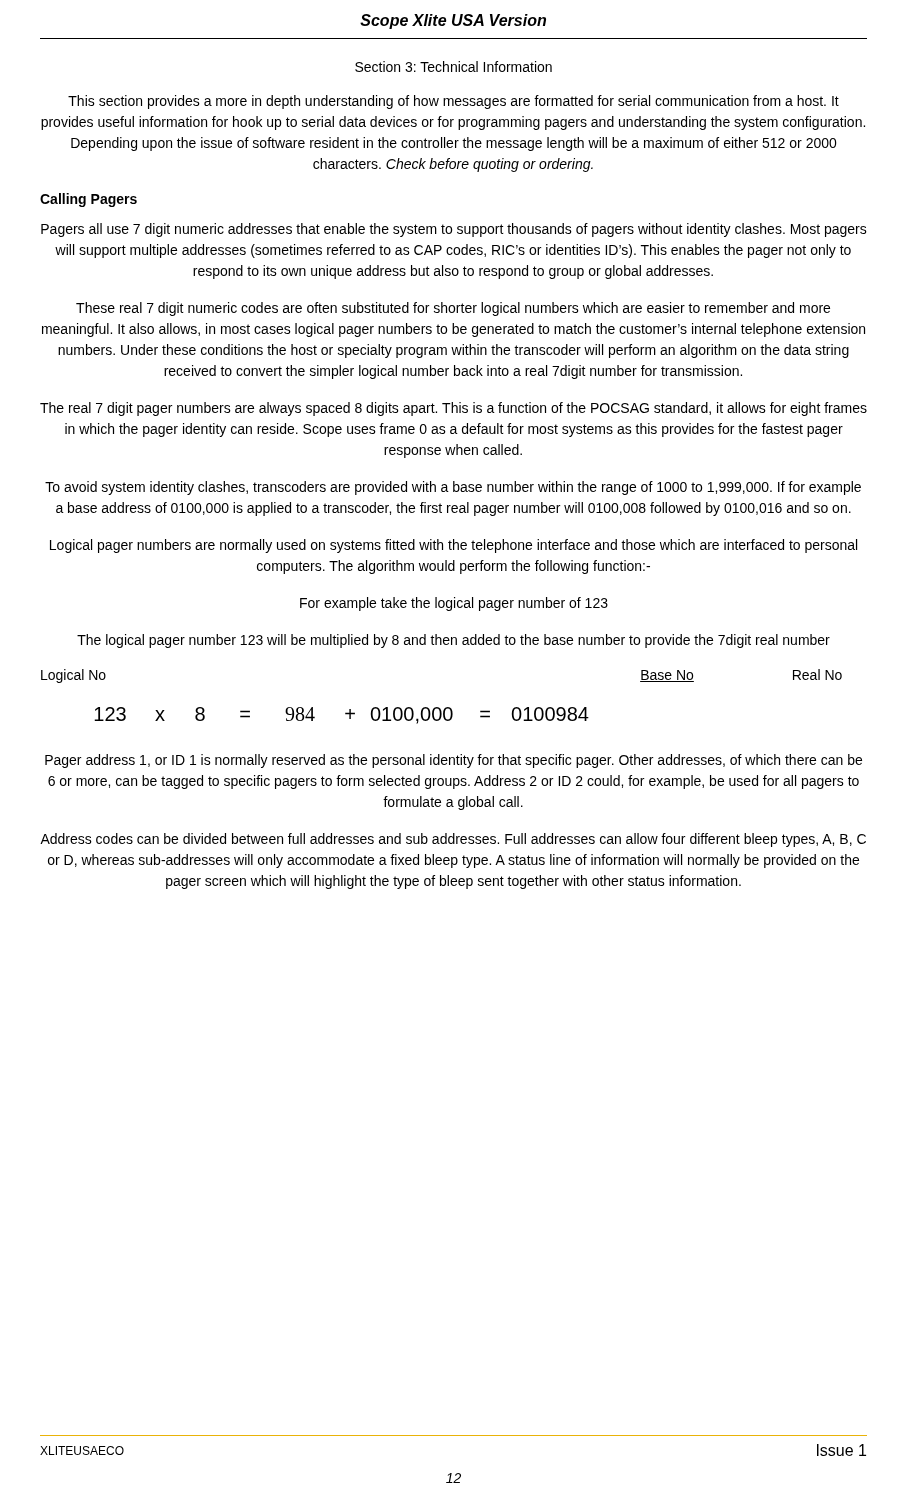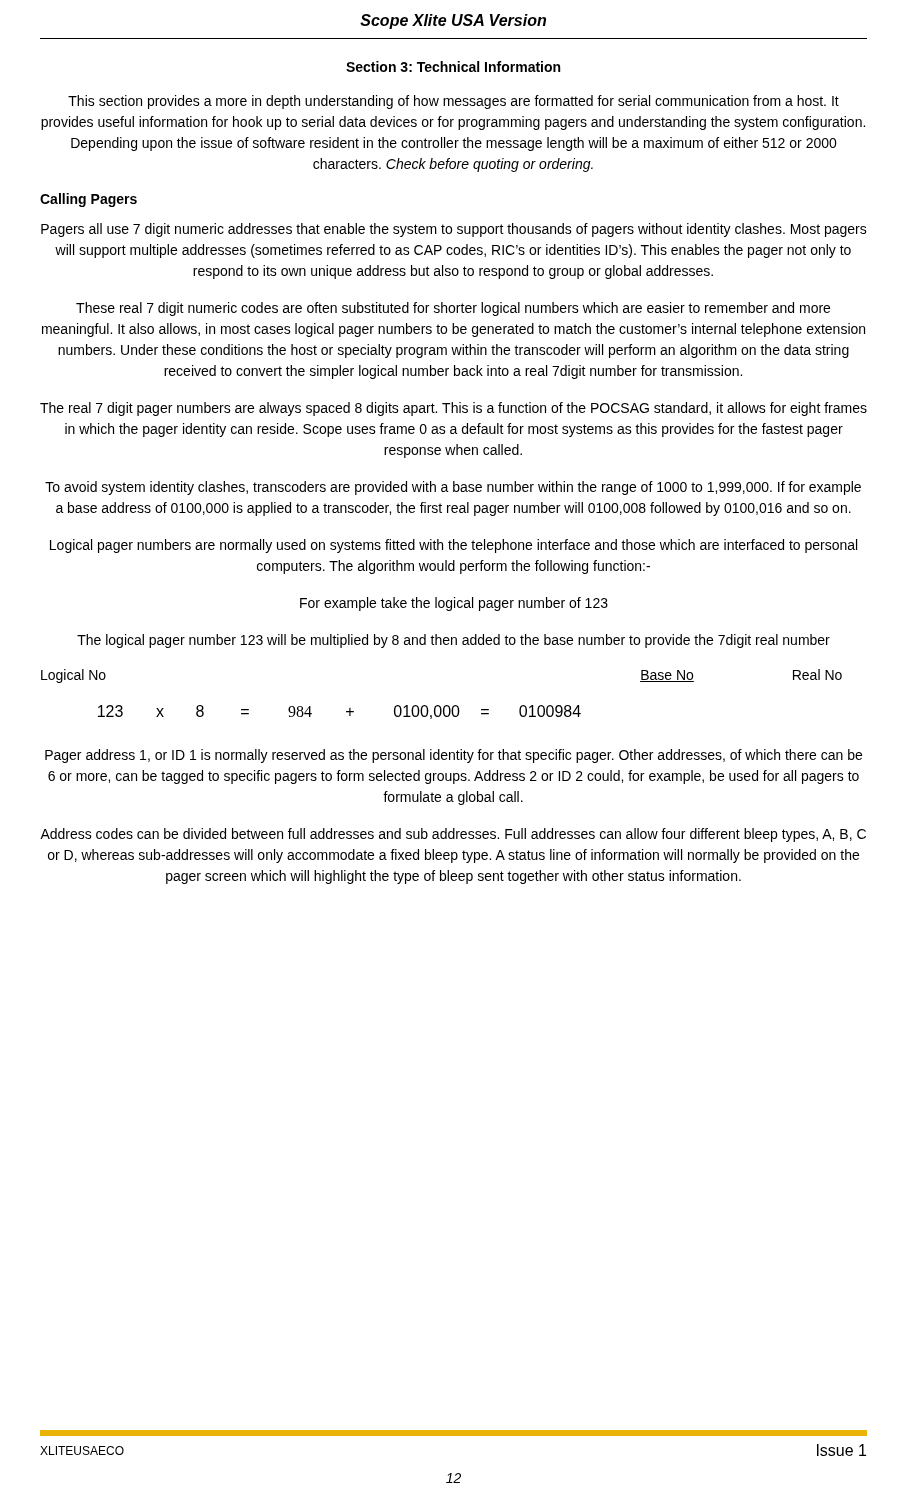--- a/index.html
+++ b/index.html
@@ -41,21 +41,21 @@
     }
 
     .content {
       flex: 1;
       padding: 20px 0 40px 0;
     }
 
     .section-heading {
       text-align: center;
       font-size: 14px;
-      font-weight: bold;
+      font-weight: normal;
       margin-bottom: 16px;
     }
 
     .paragraph {
       margin-bottom: 16px;
       line-height: 1.5;
       text-align: center;
     }
 
     .italic {
@@ -66,21 +66,21 @@
       font-weight: bold;
       margin-bottom: 12px;
       font-size: 14px;
     }
 
     .table-section {
       margin: 16px 0 24px 0;
     }
 
     .footer {
-      border-top: 6px solid #eab308;
+      border-top: 1px solid #eab308;
       padding: 6px 0;
       display: flex;
       justify-content: space-between;
       align-items: center;
       margin-top: auto;
     }
 
     .footer-left {
       font-size: 12px;
     }
@@ -134,28 +134,28 @@
     <div class="table-section">
 
       <div style="display: flex; flex-direction: row; align-items: center; margin-bottom: 20px; font-size: 14px;">
         <div style="min-width: 80px;">Logical No</div>
         <div style="flex: 1;"></div>
         <div style="min-width: 120px; text-align: center; text-decoration: underline;">Base No</div>
         <div style="min-width: 40px; text-align: center;"></div>
         <div style="min-width: 100px; text-align: center;">Real No</div>
       </div>
 
-      <div style="display: flex; flex-direction: row; align-items: center; font-size: 16px; padding-left: 40px;">
+      <div style="display: flex; flex-direction: row; align-items: center; font-size: 20px; padding-left: 40px;">
         <div style="min-width: 60px; text-align: center;">123</div>
         <div style="min-width: 40px; text-align: center;">x</div>
         <div style="min-width: 40px; text-align: center;">8</div>
         <div style="min-width: 50px; text-align: center;">=</div>
         <div style="min-width: 60px; text-align: center; font-family: Liberation Serif, serif;">984</div>
         <div style="min-width: 40px; text-align: center;">+</div>
-        <div style="min-width: 90px; text-align: right;">0100,000</div>
+        <div style="min-width: 90px; text-align: left;">0100,000</div>
         <div style="min-width: 50px; text-align: center;">=</div>
         <div style="min-width: 80px; text-align: center;">0100984</div>
       </div>
     </div>
 
     <div class="paragraph">Pager address 1, or ID 1 is normally reserved as the personal identity for that specific pager. Other addresses, of which there can be 6 or more, can be tagged to specific pagers to form selected groups.  Address 2 or ID 2 could, for example, be used for all pagers to formulate a global call.</div>
 
     <div class="paragraph">Address codes can be divided between full addresses and sub addresses. Full addresses can allow four different bleep types, A, B, C or D, whereas sub-addresses will only accommodate a fixed bleep type. A status line of information will normally be provided on the pager screen which will highlight the type of bleep sent together with other status information.</div>
 
   </div>

